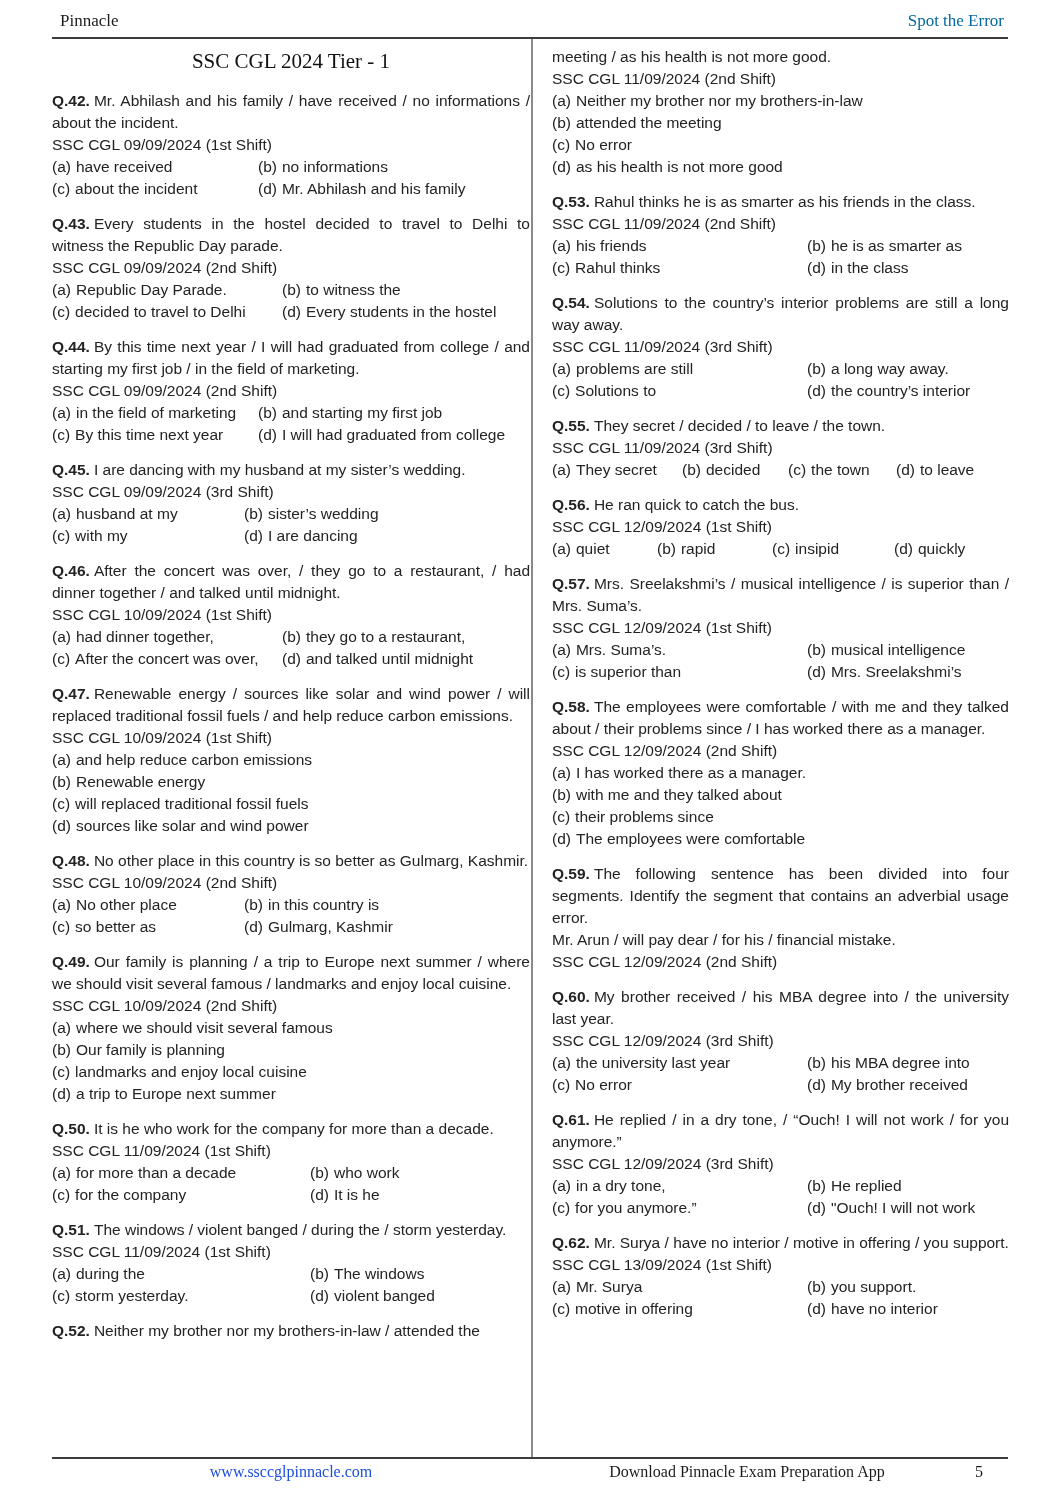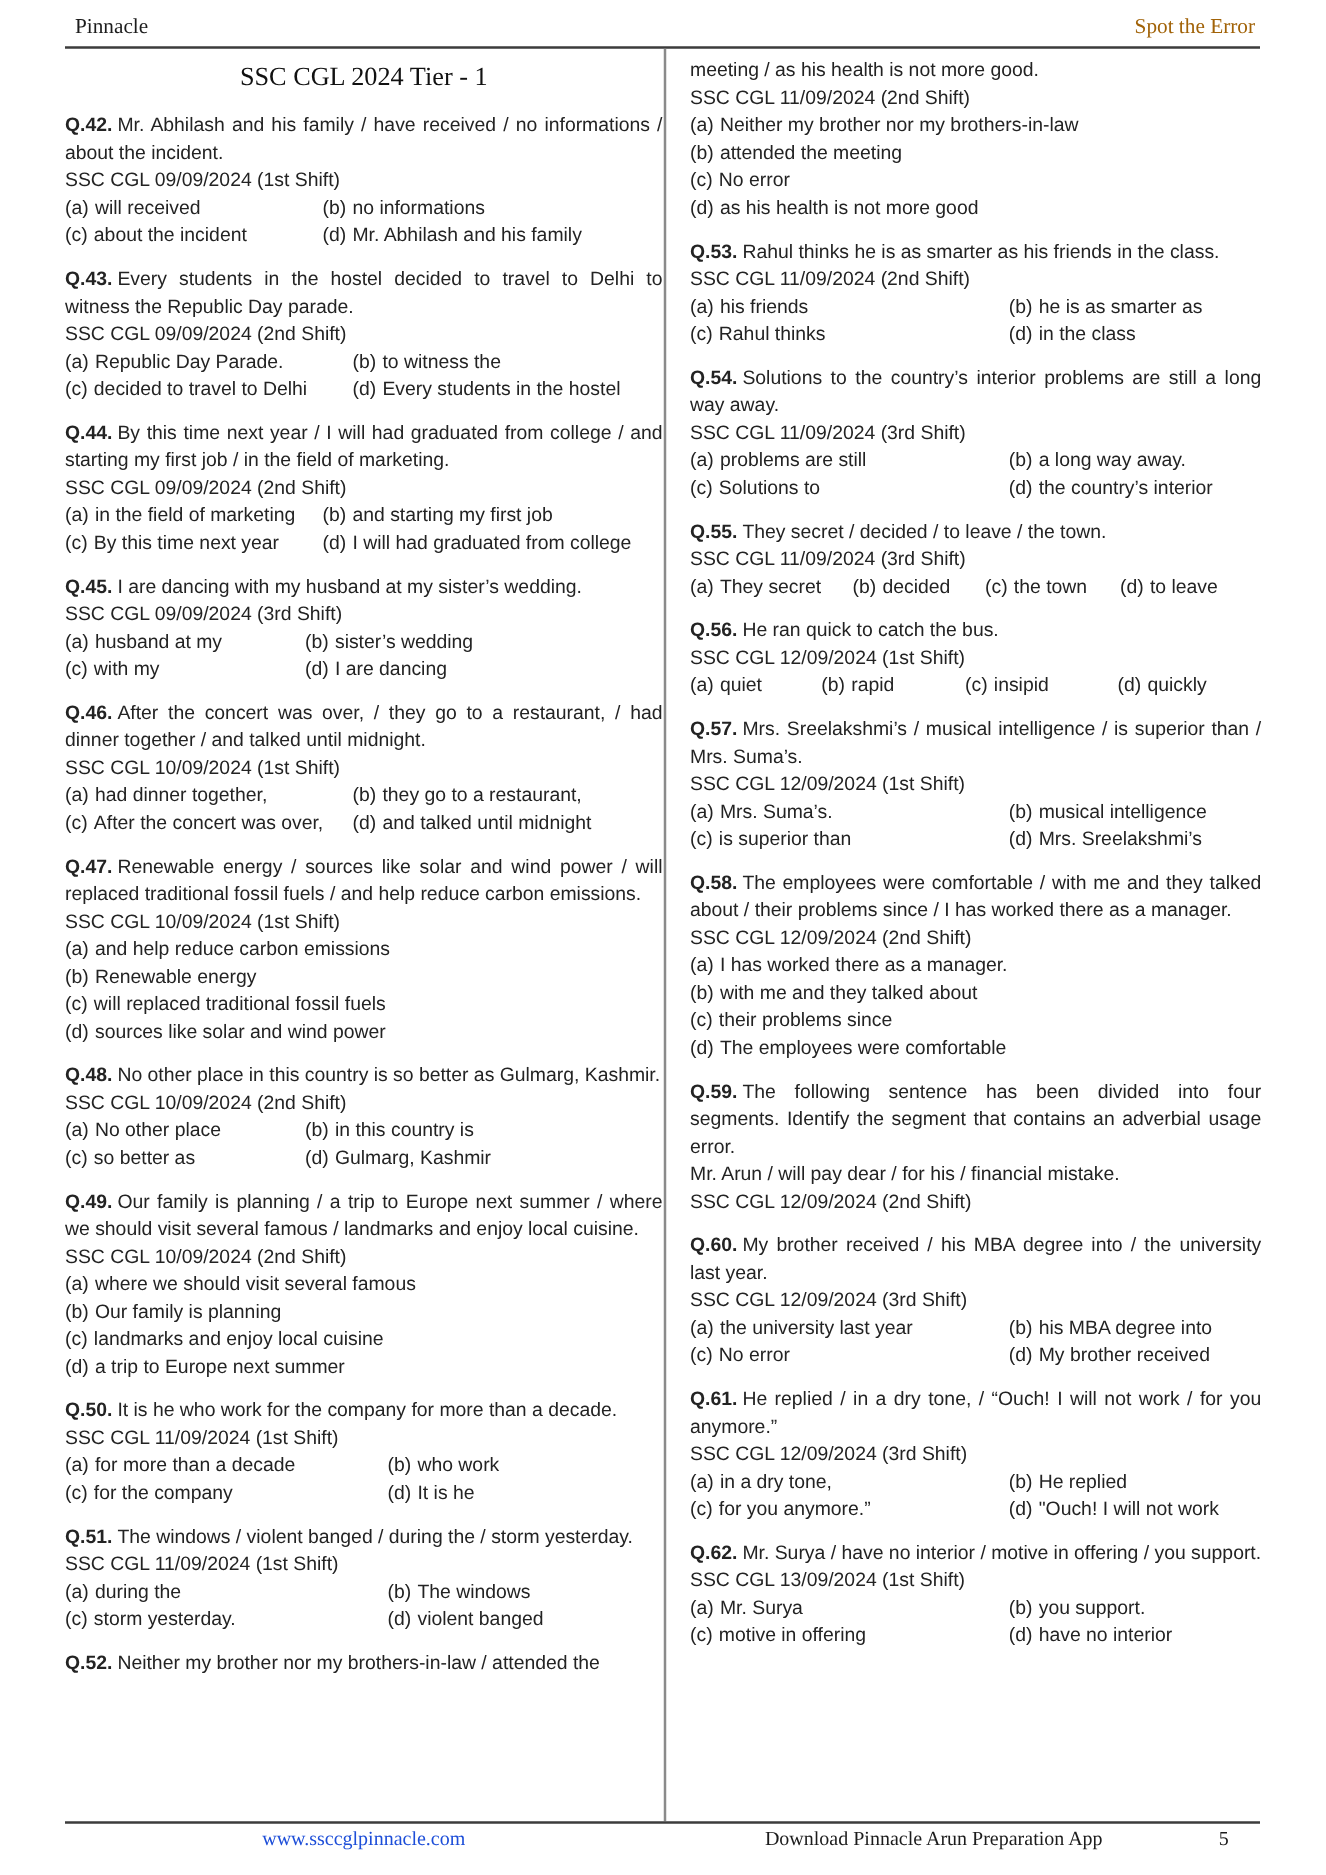--- a/index.html
+++ b/index.html
@@ -3,21 +3,21 @@
 <meta charset="utf-8">
 <style>
   html,body{margin:0;padding:0;background:#ffffff;}
   .page{position:relative;width:1061px;height:1500px;background:#ffffff;
         font-family:"Liberation Sans",sans-serif;color:#232323;overflow:hidden;}
 
   
   .hdr-left{position:absolute;top:11px;left:60px;font-family:"Liberation Serif",serif;
             font-size:17px;color:#1c1c1c;text-align:right;}
   .hdr-right{position:absolute;top:11px;right:57px;font-family:"Liberation Serif",serif;
-             font-size:17px;color:#a16207;}
+             font-size:17px;color:#0369a1;}
   .hdr-rule{position:absolute;top:37px;left:52px;width:956px;height:0;
             border-top:2px solid #3c3c3c;}
   .col-divider{position:absolute;top:39px;left:531px;width:2px;height:1418px;background:#8a8a8a;}
   .ftr-rule{position:absolute;top:1457px;left:52px;width:956px;height:0;
             border-top:2px solid #3c3c3c;}
   .ftr-site{position:absolute;top:1463px;left:52px;width:478px;text-align:center;
             font-family:"Liberation Serif",serif;font-size:16px;color:#1d4ed8;}
   .ftr-app{position:absolute;top:1463px;left:552px;width:390px;text-align:center;
            font-family:"Liberation Serif",serif;font-size:16px;color:#1c1c1c;}
   .ftr-page{position:absolute;top:1463px;right:78px;font-family:"Liberation Serif",serif;
@@ -60,21 +60,21 @@
   <div class="hdr-rule"></div>
 
   <div class="col col-left">
     <h1 class="doc-title">SSC CGL 2024 Tier - 1</h1>
     <div id="col-left-body">
   <section class="question">
     <p class="q-text"><strong class="q-num">Q.42.</strong><span class="q-body">Mr. Abhilash and his family / have received / no informations / about the incident.</span></p>
 
     <p class="q-shift">SSC CGL 09/09/2024 (1st Shift)</p>
     <div class="q-options l-2b">
-  <div class="opt"><span class="opt-label">(a)</span><span class="opt-text">will received</span></div>
+  <div class="opt"><span class="opt-label">(a)</span><span class="opt-text">have received</span></div>
 
   <div class="opt"><span class="opt-label">(b)</span><span class="opt-text">no informations</span></div>
 
   <div class="opt"><span class="opt-label">(c)</span><span class="opt-text">about the incident</span></div>
 
   <div class="opt"><span class="opt-label">(d)</span><span class="opt-text">Mr. Abhilash and his family</span></div>
 </div>
   </section>
 
   <section class="question">
@@ -376,16 +376,16 @@
   <div class="opt"><span class="opt-label">(c)</span><span class="opt-text">motive in offering</span></div>
 
   <div class="opt"><span class="opt-label">(d)</span><span class="opt-text">have no interior</span></div>
 </div>
   </section>
 </div>
   </div>
 
   <div class="ftr-rule"></div>
   <div class="ftr-site">www.ssccglpinnacle.com</div>
-  <div class="ftr-app">Download Pinnacle Arun Preparation App</div>
+  <div class="ftr-app">Download Pinnacle Exam Preparation App</div>
   <div class="ftr-page">5</div>
 
 </div>
 
 </body></html>

